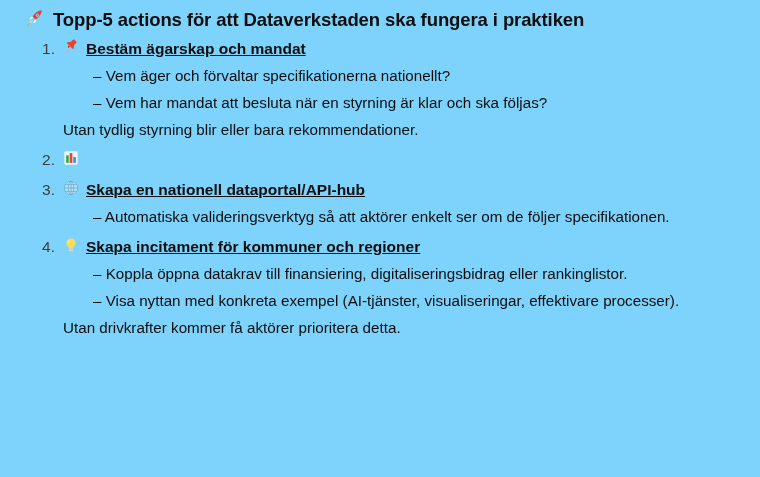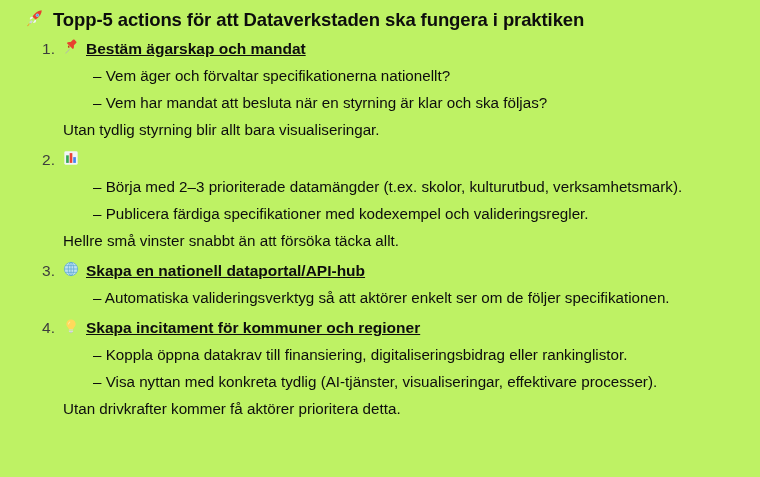--- a/index.html
+++ b/index.html
@@ -13,21 +13,21 @@
     overflow: hidden;
     font-family: "Liberation Sans", sans-serif;
     color: #0d0d0d;
     -webkit-font-smoothing: antialiased;
   }
 
   .page {
     position: relative;
     width: 760px;
     height: 477px;
-    background: #bef264;
+    background: #7dd3fc;
     box-sizing: border-box;
     padding: 0;
   }
 
   
   .doc-title {
     display: flex;
     align-items: flex-start;
     gap: 8px;
     margin: 0;
@@ -142,40 +142,35 @@
             <path fill="#b3b3b3" d="M5.2 31.6l8.4-8.4 1.1 1.1-8.4 8.4c-.3.3-.8.3-1.1 0s-.3-.8 0-1.1z"></path>
             <path fill="#e8412f" d="M23.9 3.4c-.7-.7-1.9-.6-2.8.3l-4.3 4.3c-.6.6-1.4.8-2.2.6-2.4-.5-4.6.2-5.8 1.4-.5.5-.4 1.1 0 1.5l11.4 11.4c.5.5 1.1.5 1.5 0 1.2-1.2 1.9-3.4 1.4-5.8-.2-.8 0-1.6.6-2.2l4.3-4.3c.9-.9 1-2.1.3-2.8l-4.4-4.4z"></path>
             <path fill="#c1331f" d="M14.6 19.3l-3.8-3.8c-.6 1.8-.5 3.8.1 5 .1.2.3.3.5.3 1.2.3 2.5 0 3.2-1.5z"></path>
           </svg>
         </span>
         <span class="item-title">Bestäm ägarskap och mandat</span>
       </div>
       <div class="item-body">
         <div class="line dash">– Vem äger och förvaltar specifikationerna nationellt?</div>
         <div class="line dash">– Vem har mandat att besluta när en styrning är klar och ska följas?</div>
-        <div class="line summary">Utan tydlig styrning blir allt bara visualiseringar.</div>
+        <div class="line summary">Utan tydlig styrning blir eller bara rekommendationer.</div>
       </div>
     </li>
 
     <li class="action-item">
       <div class="item-heading">
         <span class="item-number">2.</span>
         <span class="item-emoji glyph">
           <svg width="16" height="16" viewBox="0 0 36 36" aria-hidden="true">
             <rect x="3" y="3" width="30" height="30" rx="3" fill="#f2f4f6"></rect>
             <rect x="7" y="12" width="6" height="17" fill="#34a853"></rect>
             <rect x="15" y="7" width="6" height="22" fill="#ea4335"></rect>
             <rect x="23" y="16" width="6" height="13" fill="#4285f4"></rect>
           </svg>
         </span>
-      </div>
-      <div class="item-body">
-        <div class="line dash">– Börja med 2–3 prioriterade datamängder (t.ex. skolor, kulturutbud, verksamhetsmark).</div>
-        <div class="line dash">– Publicera färdiga specifikationer med kodexempel och valideringsregler.</div>
-        <div class="line summary">Hellre små vinster snabbt än att försöka täcka allt.</div>
       </div>
     </li>
 
     <li class="action-item">
       <div class="item-heading">
         <span class="item-number">3.</span>
         <span class="item-emoji glyph">
           <svg width="16" height="16" viewBox="0 0 36 36" aria-hidden="true">
             <circle cx="18" cy="18" r="15" fill="#bfe2f4"></circle>
             <g fill="none" stroke="#5aa8d0" stroke-width="1.6">
@@ -204,19 +199,19 @@
             <path fill="#ffe9a0" d="M14.5 8.2c-1.9 1.2-3 3.1-3.2 5.1-.1.7.4 1.3 1.1 1.3.6 0 1.1-.4 1.2-1 .2-1.4.9-2.6 2.2-3.4.6-.4.7-1.1.3-1.7-.3-.5-1-.6-1.6-.3z"></path>
             <rect x="13.1" y="25.8" width="9.8" height="2.4" rx="1.2" fill="#d7dadd"></rect>
             <rect x="13.1" y="29" width="9.8" height="2.4" rx="1.2" fill="#d7dadd"></rect>
             <path fill="#c2c6ca" d="M14.6 32.1h6.8c-.5 1.2-1.7 2-3.4 2s-2.9-.8-3.4-2z"></path>
           </svg>
         </span>
         <span class="item-title">Skapa incitament för kommuner och regioner</span>
       </div>
       <div class="item-body">
         <div class="line dash">– Koppla öppna datakrav till finansiering, digitaliseringsbidrag eller rankinglistor.</div>
-        <div class="line dash">– Visa nyttan med konkreta tydlig (AI-tjänster, visualiseringar, effektivare processer).</div>
+        <div class="line dash">– Visa nyttan med konkreta exempel (AI-tjänster, visualiseringar, effektivare processer).</div>
         <div class="line summary">Utan drivkrafter kommer få aktörer prioritera detta.</div>
       </div>
     </li>
 
   </ol>
 </div>
 
 </body></html>

